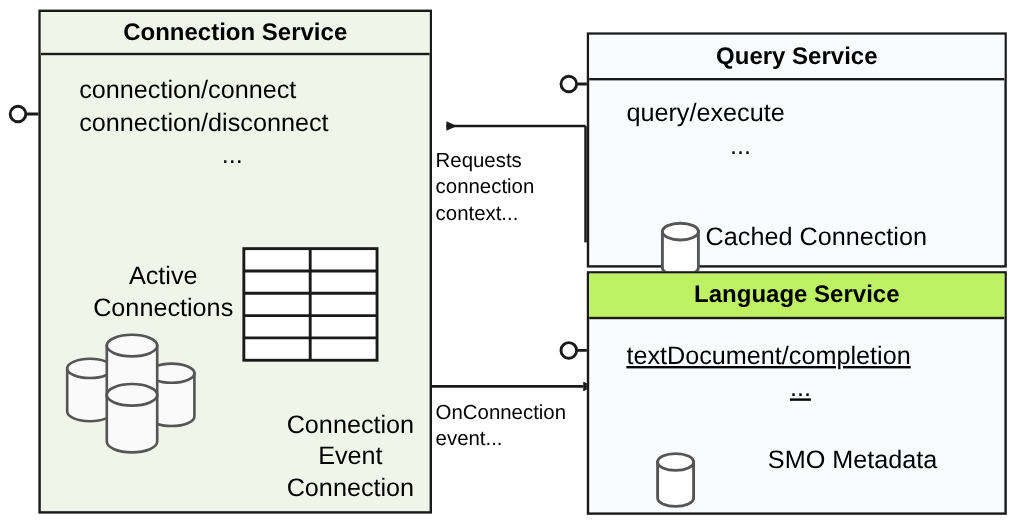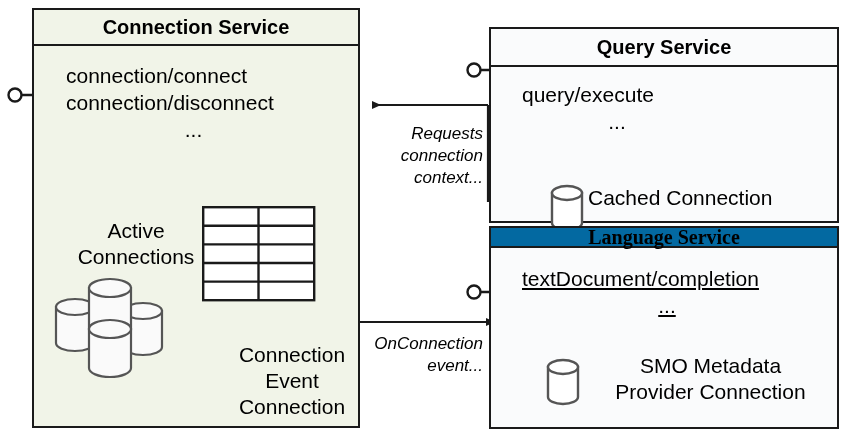--- a/index.html
+++ b/index.html
@@ -73,24 +73,23 @@
   }
 
   #language-service {
     left: 489px;
     top: 226px;
     width: 350px;
     height: 203px;
     background: #fafbfc;
   }
   #language-service > .component-header {
-    height: 20px;
+    height: 38px;
     font-size: 20px;
-    background: #0369a1;
-    font-family: Liberation Serif, serif;
+    background: #bef264;
   }
 
   
   .ops {
     position: absolute;
     color: #000000;
     font-size: 21px;
     line-height: 27px;
   }
   #cs-ops {
@@ -159,25 +158,24 @@
   .svg-layer {
     position: absolute;
     left: 0;
     top: 0;
     overflow: visible;
   }
 
   
   .edge-label {
     position: absolute;
-    font-style: italic;
     font-size: 17px;
     line-height: 22px;
     color: #000000;
-    text-align: right;
+    text-align: left;
   }
   #label-requests {
     left: 363px;
     top: 123px;
     width: 120px;
   }
   #label-sent {
     left: 363px;
     top: 333px;
     width: 120px;
@@ -313,21 +311,20 @@
         <span class="ellipsis">...</span>
       </div>
 
       <svg class="svg-layer" style="left:53px; top:108px;" width="42" height="52" viewBox="0 0 42 52">
         <path d="M4,11 L4,41 A15,7 0 0 0 34,41 L34,11 Z" fill="#ffffff" stroke="#555555" stroke-width="2.4"></path>
         <ellipse cx="19" cy="11" rx="15" ry="7" fill="#ffffff" stroke="#555555" stroke-width="2.4"></ellipse>
       </svg>
 
       <div class="artifact-label" id="smo-label">
         <div>SMO Metadata</div>
-        <div>Provider Connection</div>
       </div>
 
     </div>
   </div>
 
   <div class="edge-label" id="label-requests">
     <div>Requests</div>
     <div>connection</div>
     <div>context...</div>
   </div>

